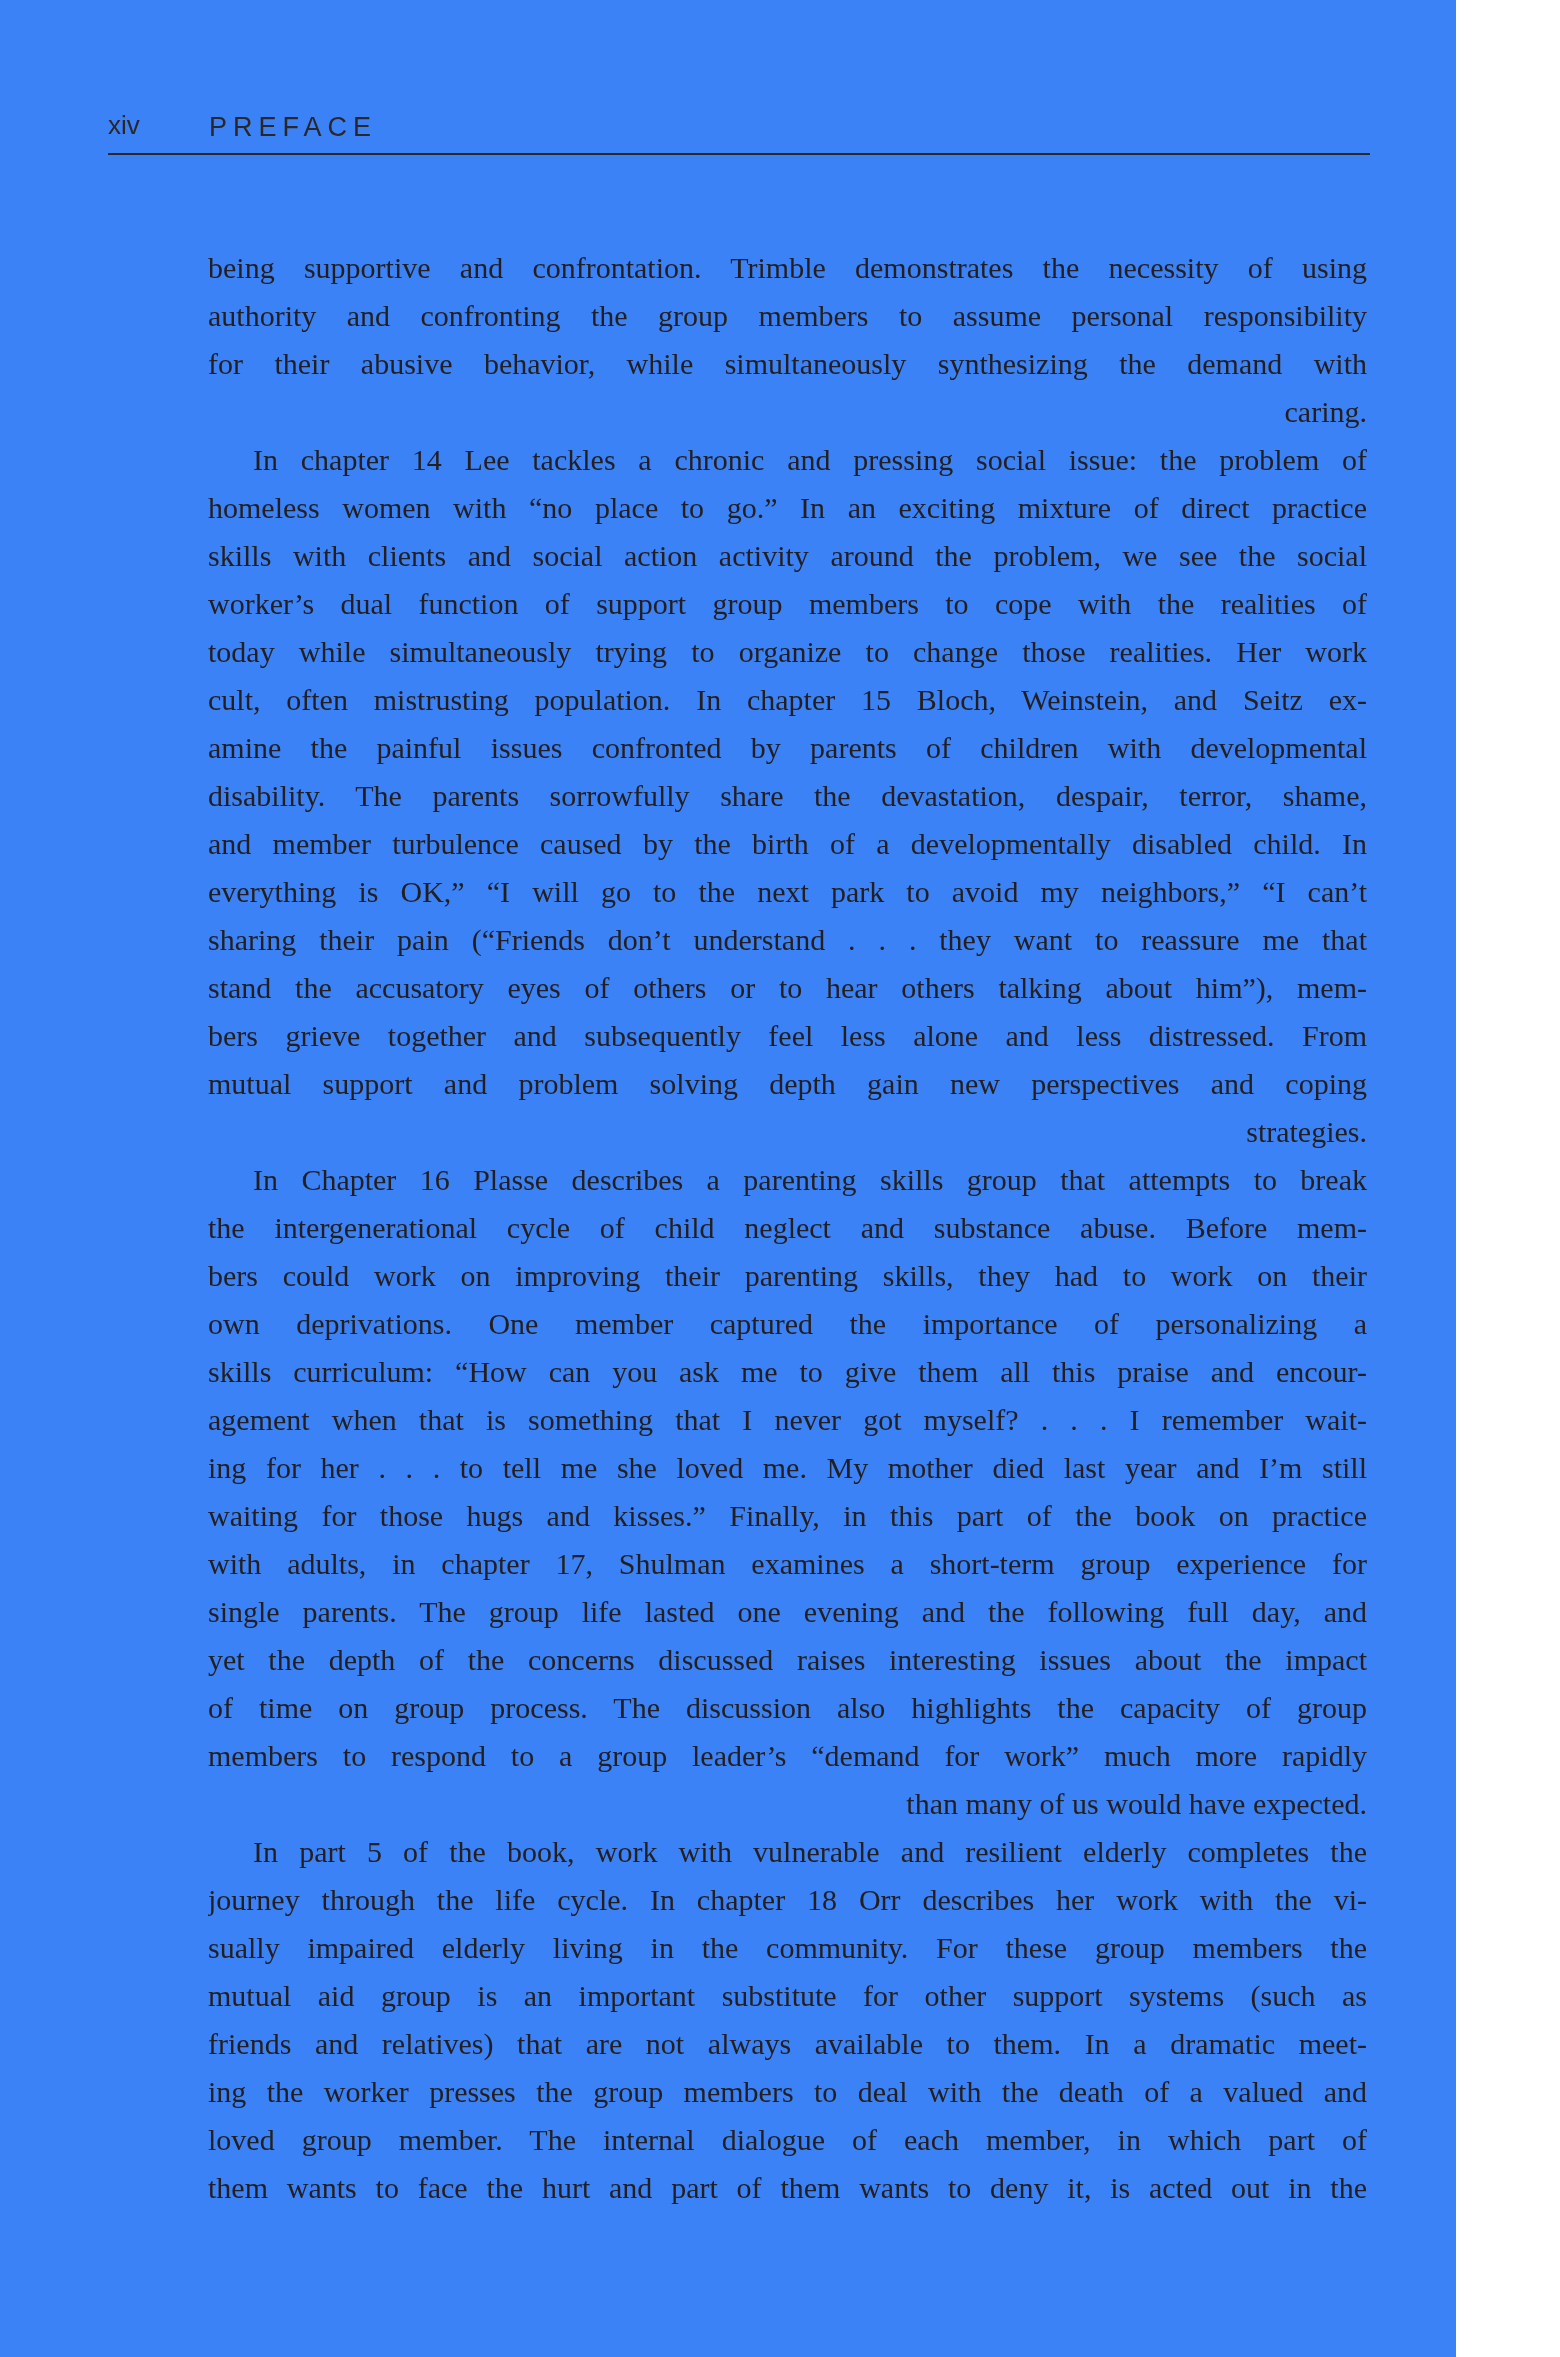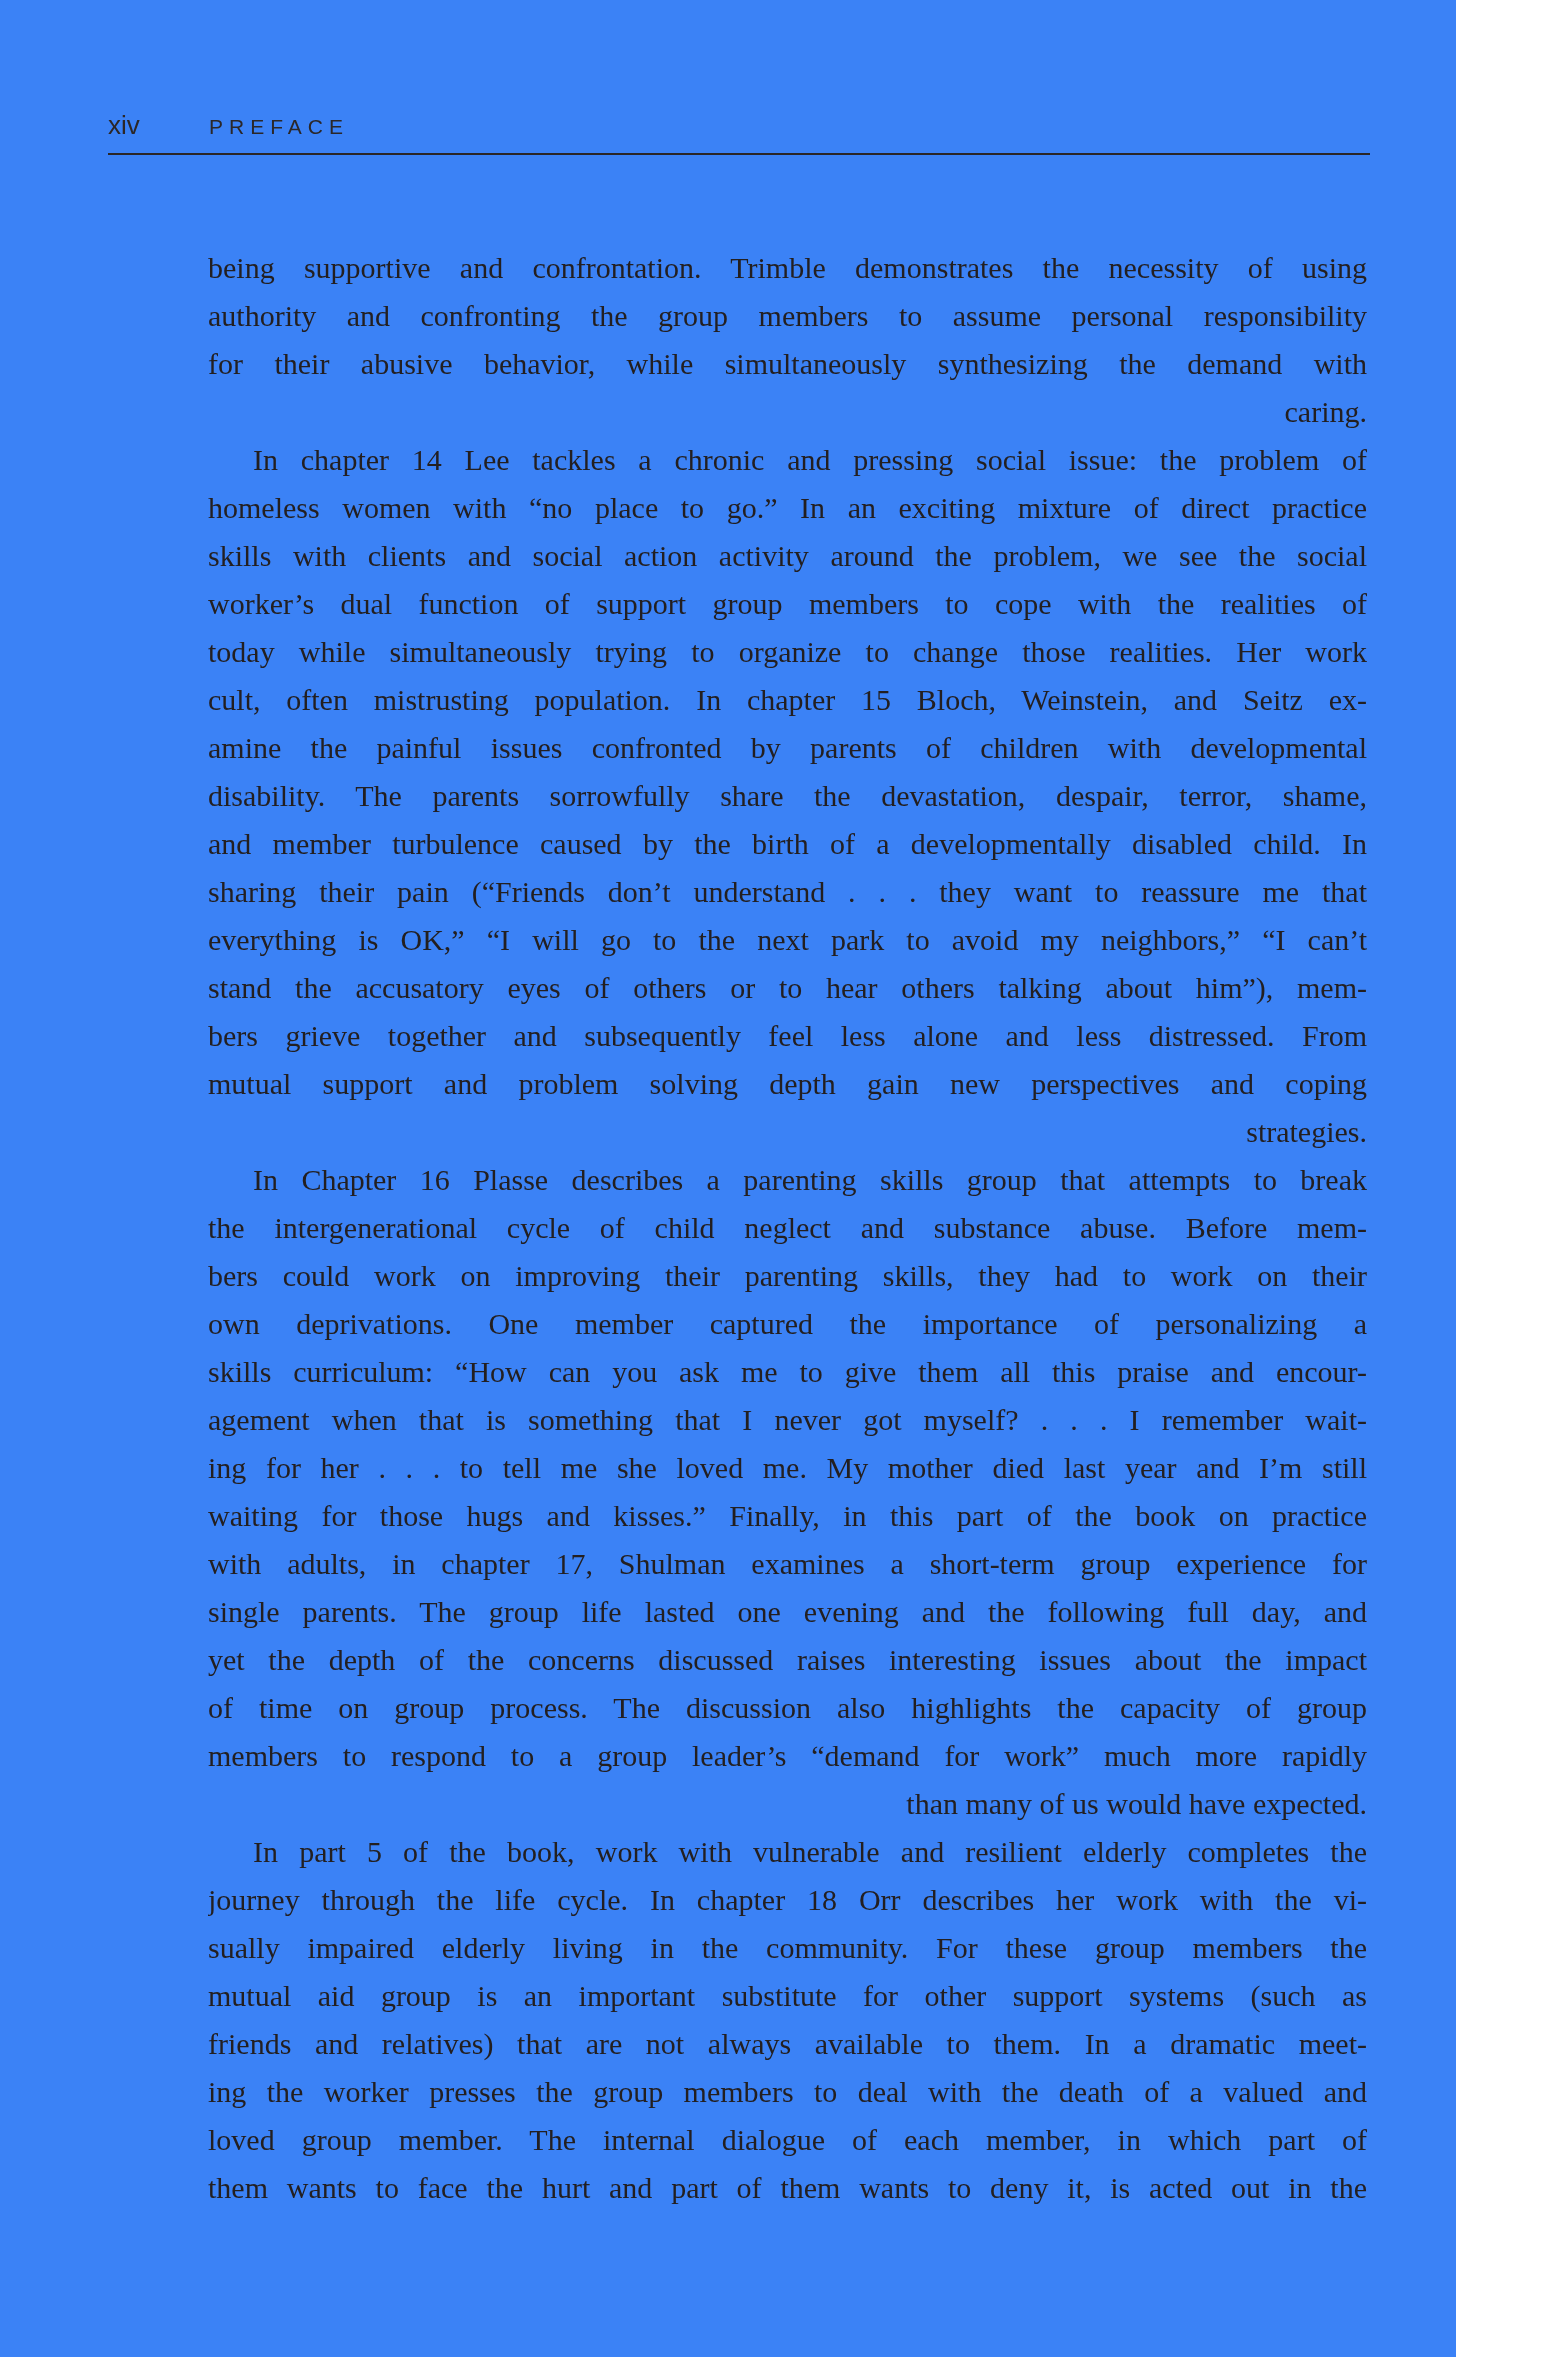--- a/index.html
+++ b/index.html
@@ -22,21 +22,21 @@
     font-family: "Liberation Sans", sans-serif;
     font-size: 26px;
     line-height: 30px;
     color: #2b2728;
   }
   .running-head {
     position: absolute;
     left: 209px;
     top: 113px;
     font-family: "Liberation Sans", sans-serif;
-    font-size: 21px;
+    font-size: 27px;
     line-height: 28px;
     letter-spacing: 6px;
     color: #2b2728;
   }
   .header-rule {
     position: absolute;
     left: 108px;
     top: 153px;
     width: 1262px;
     height: 1.9px;
@@ -86,22 +86,22 @@
       <div class="line">caring.</div>
       <div class="line justify indent">In chapter 14 Lee tackles a chronic and pressing social issue: the problem of</div>
       <div class="line justify">homeless women with “no place to go.” In an exciting mixture of direct practice</div>
       <div class="line justify">skills with clients and social action activity around the problem, we see the social</div>
       <div class="line justify">worker’s dual function of support group members to cope with the realities of</div>
       <div class="line justify">today while simultaneously trying to organize to change those realities. Her work</div>
       <div class="line justify">cult, often mistrusting population. In chapter 15 Bloch, Weinstein, and Seitz ex-</div>
       <div class="line justify">amine the painful issues confronted by parents of children with developmental</div>
       <div class="line justify">disability. The parents sorrowfully share the devastation, despair, terror, shame,</div>
       <div class="line justify">and member turbulence caused by the birth of a developmentally disabled child. In</div>
+      <div class="line justify">everything is OK,” “I will go to the next park to avoid my neighbors,” “I can’t</div>
       <div class="line justify">sharing their pain (“Friends don’t understand . . . they want to reassure me that</div>
-      <div class="line justify">everything is OK,” “I will go to the next park to avoid my neighbors,” “I can’t</div>
       <div class="line justify">stand the accusatory eyes of others or to hear others talking about him”), mem-</div>
       <div class="line justify">bers grieve together and subsequently feel less alone and less distressed. From</div>
       <div class="line justify">mutual support and problem solving depth gain new perspectives and coping</div>
       <div class="line">strategies.</div>
       <div class="line justify indent">In Chapter 16 Plasse describes a parenting skills group that attempts to break</div>
       <div class="line justify">the intergenerational cycle of child neglect and substance abuse. Before mem-</div>
       <div class="line justify">bers could work on improving their parenting skills, they had to work on their</div>
       <div class="line justify">own deprivations. One member captured the importance of personalizing a</div>
       <div class="line justify">skills curriculum: “How can you ask me to give them all this praise and encour-</div>
       <div class="line justify">agement when that is something that I never got myself? . . . I remember wait-</div>

